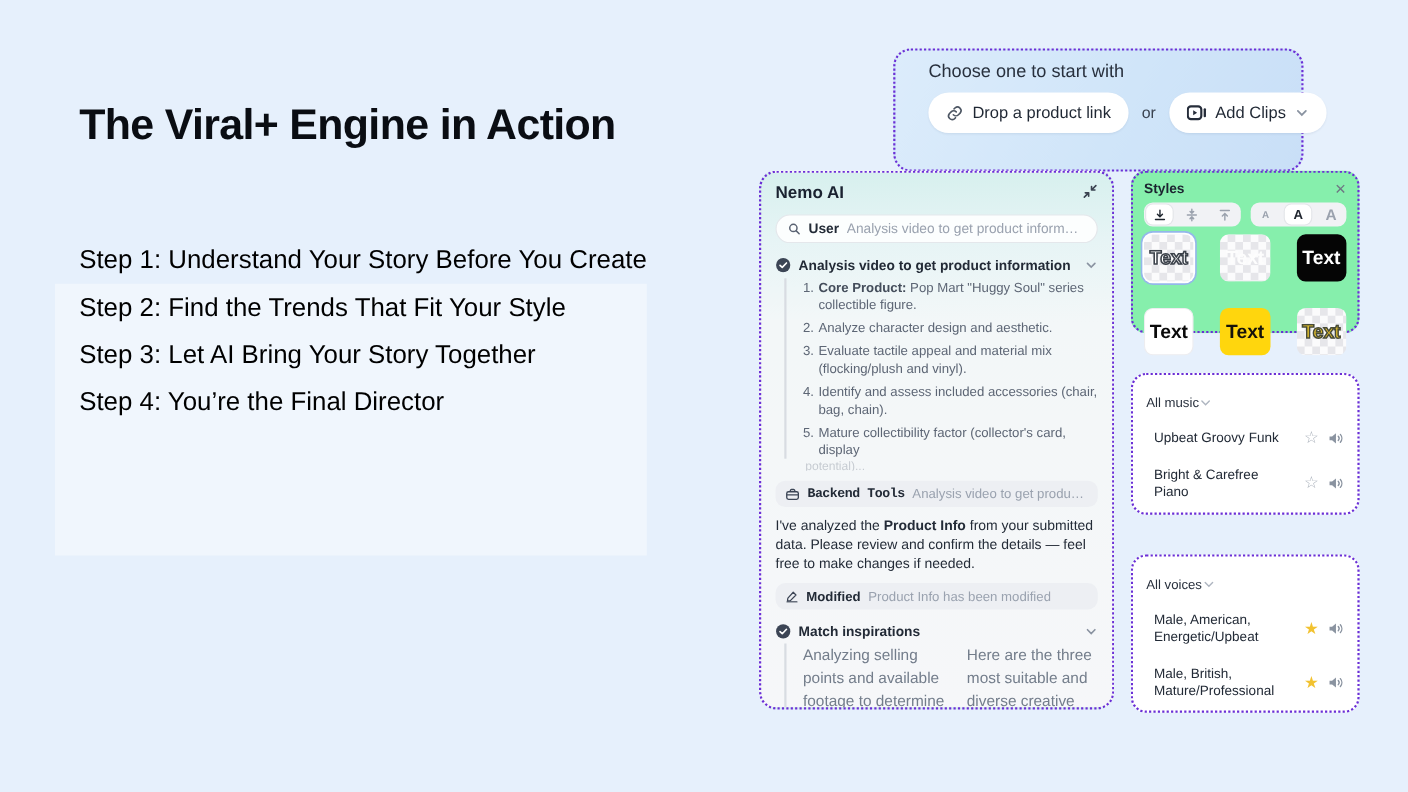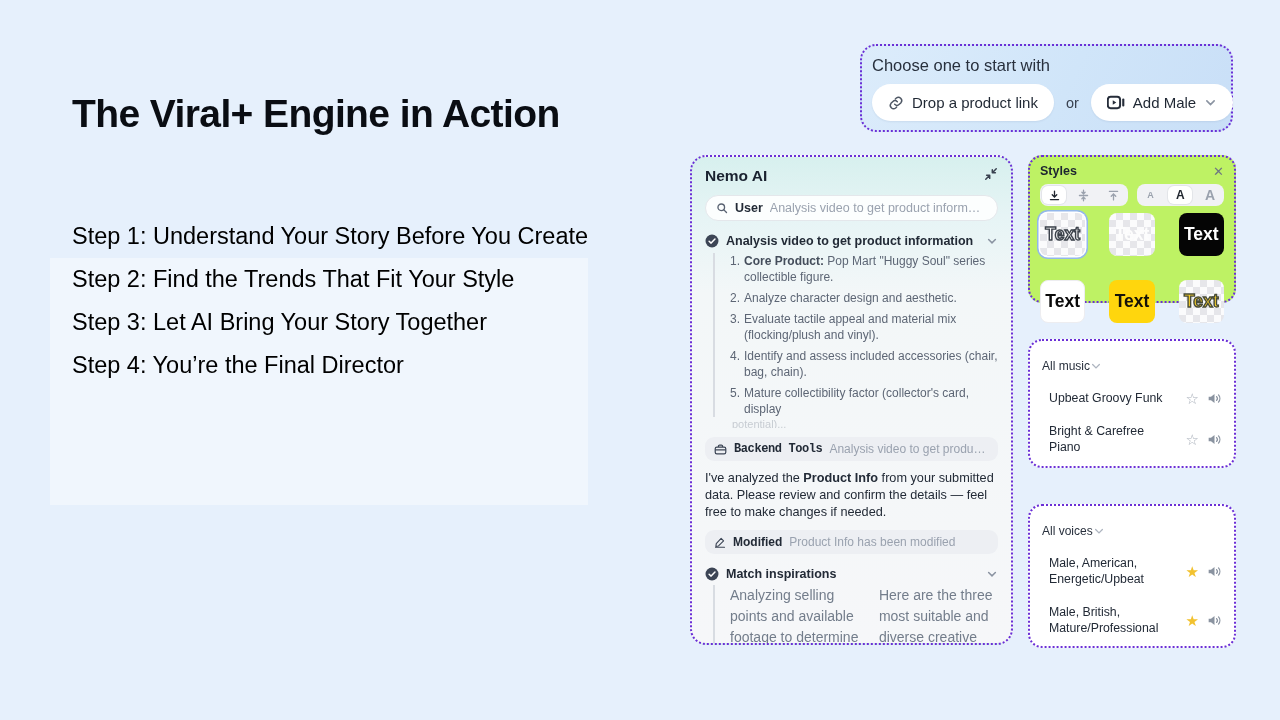--- a/index.html
+++ b/index.html
@@ -22,23 +22,23 @@
   .slide-steps {
     position:absolute; left:72px; top:215px;
     font-size:23.5px; color:#000000; line-height:43px;
   }
   
   .panel {
     position:absolute; border:2px dotted #6b2fd6; border-radius:16px;
   }
   
   .choose-panel {
-    left:860px; top:44px; width:373px; height:88px;
+    left:812px; top:44px; width:373px; height:112px;
     background:linear-gradient(115deg,#dcecfb 0%,#d0e5f9 55%,#c9dff7 100%);
-    padding:10px 10px;
+    padding:10px 30px;
   }
   .choose-title { font-size:16.5px; color:#28303d; font-weight:400; }
   .choose-row { display:flex; align-items:center; gap:12px; margin-top:9px; }
   .pill-btn {
     background:#fff; border-radius:999px; height:37px;
     display:flex; align-items:center; gap:8px; padding:0 16px;
     font-size:15px; color:#1f2733; box-shadow:0 1px 2px rgba(30,50,90,.08);
     cursor:pointer; white-space:nowrap;
   }
   .or-label { font-size:14.5px; color:#3a4250; }
@@ -72,21 +72,21 @@
     margin-top:9px; background:#edeff3; border-radius:9px; height:24px;
     display:flex; align-items:center; gap:7px; padding:0 9px; font-size:12px; overflow:hidden;
   }
   .tool-bar .lbl { font-weight:700; color:#222a36; white-space:nowrap; }
   .tool-bar .mono { font-family:"Liberation Mono","DejaVu Sans Mono",monospace; letter-spacing:-.4px; }
   .tool-bar .sub { color:#9aa2af; white-space:nowrap; overflow:hidden; text-overflow:ellipsis; }
   .nemo-msg { margin-top:9px; font-size:12.7px; line-height:17px; color:#232b37; }
   .match-lines { margin:4px 0 0 8px; padding-left:15px; border-left:2px solid #d8dce2;
     font-size:14px; line-height:21px; color:#737d8b; display:flex; flex-direction:row; gap:11px; }
   
-  .styles-panel { left:1028px; top:155px; width:208px; height:148px; background:#bef264; padding:7px 10px; border-radius:14px; }
+  .styles-panel { left:1028px; top:155px; width:208px; height:148px; background:#86efac; padding:7px 10px; border-radius:14px; }
   .styles-head { display:flex; align-items:center; justify-content:space-between; }
   .styles-title { font-size:12.5px; font-weight:700; color:#1c2430; }
   .close-x { font-size:13px; color:#6e7683; cursor:pointer; line-height:1; }
   .seg-row { display:flex; gap:9px; margin-top:6px; }
   .seg { background:#f1f2f5; border-radius:8px; display:flex; padding:2px; gap:2px; flex:1; justify-content:space-between; }
   .seg-btn { min-width:24px; height:18px; display:flex; align-items:center; justify-content:center; border-radius:6px; cursor:pointer; color:#9aa1ad; }
   .seg-btn.sel { background:#fff; box-shadow:0 0 0 1px #e3e5e9; color:#20262f; }
   .a-s { font-size:9px;  font-weight:700; } .a-m { font-size:12px; font-weight:800; } .a-l { font-size:14px; font-weight:700; }
   .tiles { display:grid; grid-template-columns:repeat(3,1fr); gap:24px; margin-top:7px; }
   .tile { height:43px; border-radius:8px; display:flex; align-items:center; justify-content:center;
@@ -142,21 +142,21 @@
     </div>
     <span class="or-label">or</span>
     <div class="pill-btn">
       <span class="icon">
         <svg width="18" height="15" viewBox="0 0 22 18">
           <rect x="1" y="2" width="15" height="14" rx="3.5" fill="none" stroke="#262d3a" stroke-width="2.4"></rect>
           <path d="M7 6.2 L11.4 9 L7 11.8 Z" fill="#262d3a"></path>
           <rect x="18.6" y="4" width="2.6" height="10" rx="1.2" fill="#262d3a"></rect>
         </svg>
       </span>
-      <span>Add Male</span>
+      <span>Add Clips</span>
       <span class="icon">
         <svg width="13" height="13" viewBox="0 0 16 16" fill="none" stroke="#8a93a1" stroke-width="2" stroke-linecap="round">
             <path d="M3.5 6 8 10.5 12.5 6"></path>
           </svg>
       </span>
     </div>
   </div>
 </div>
 
 <div class="panel nemo-panel">

